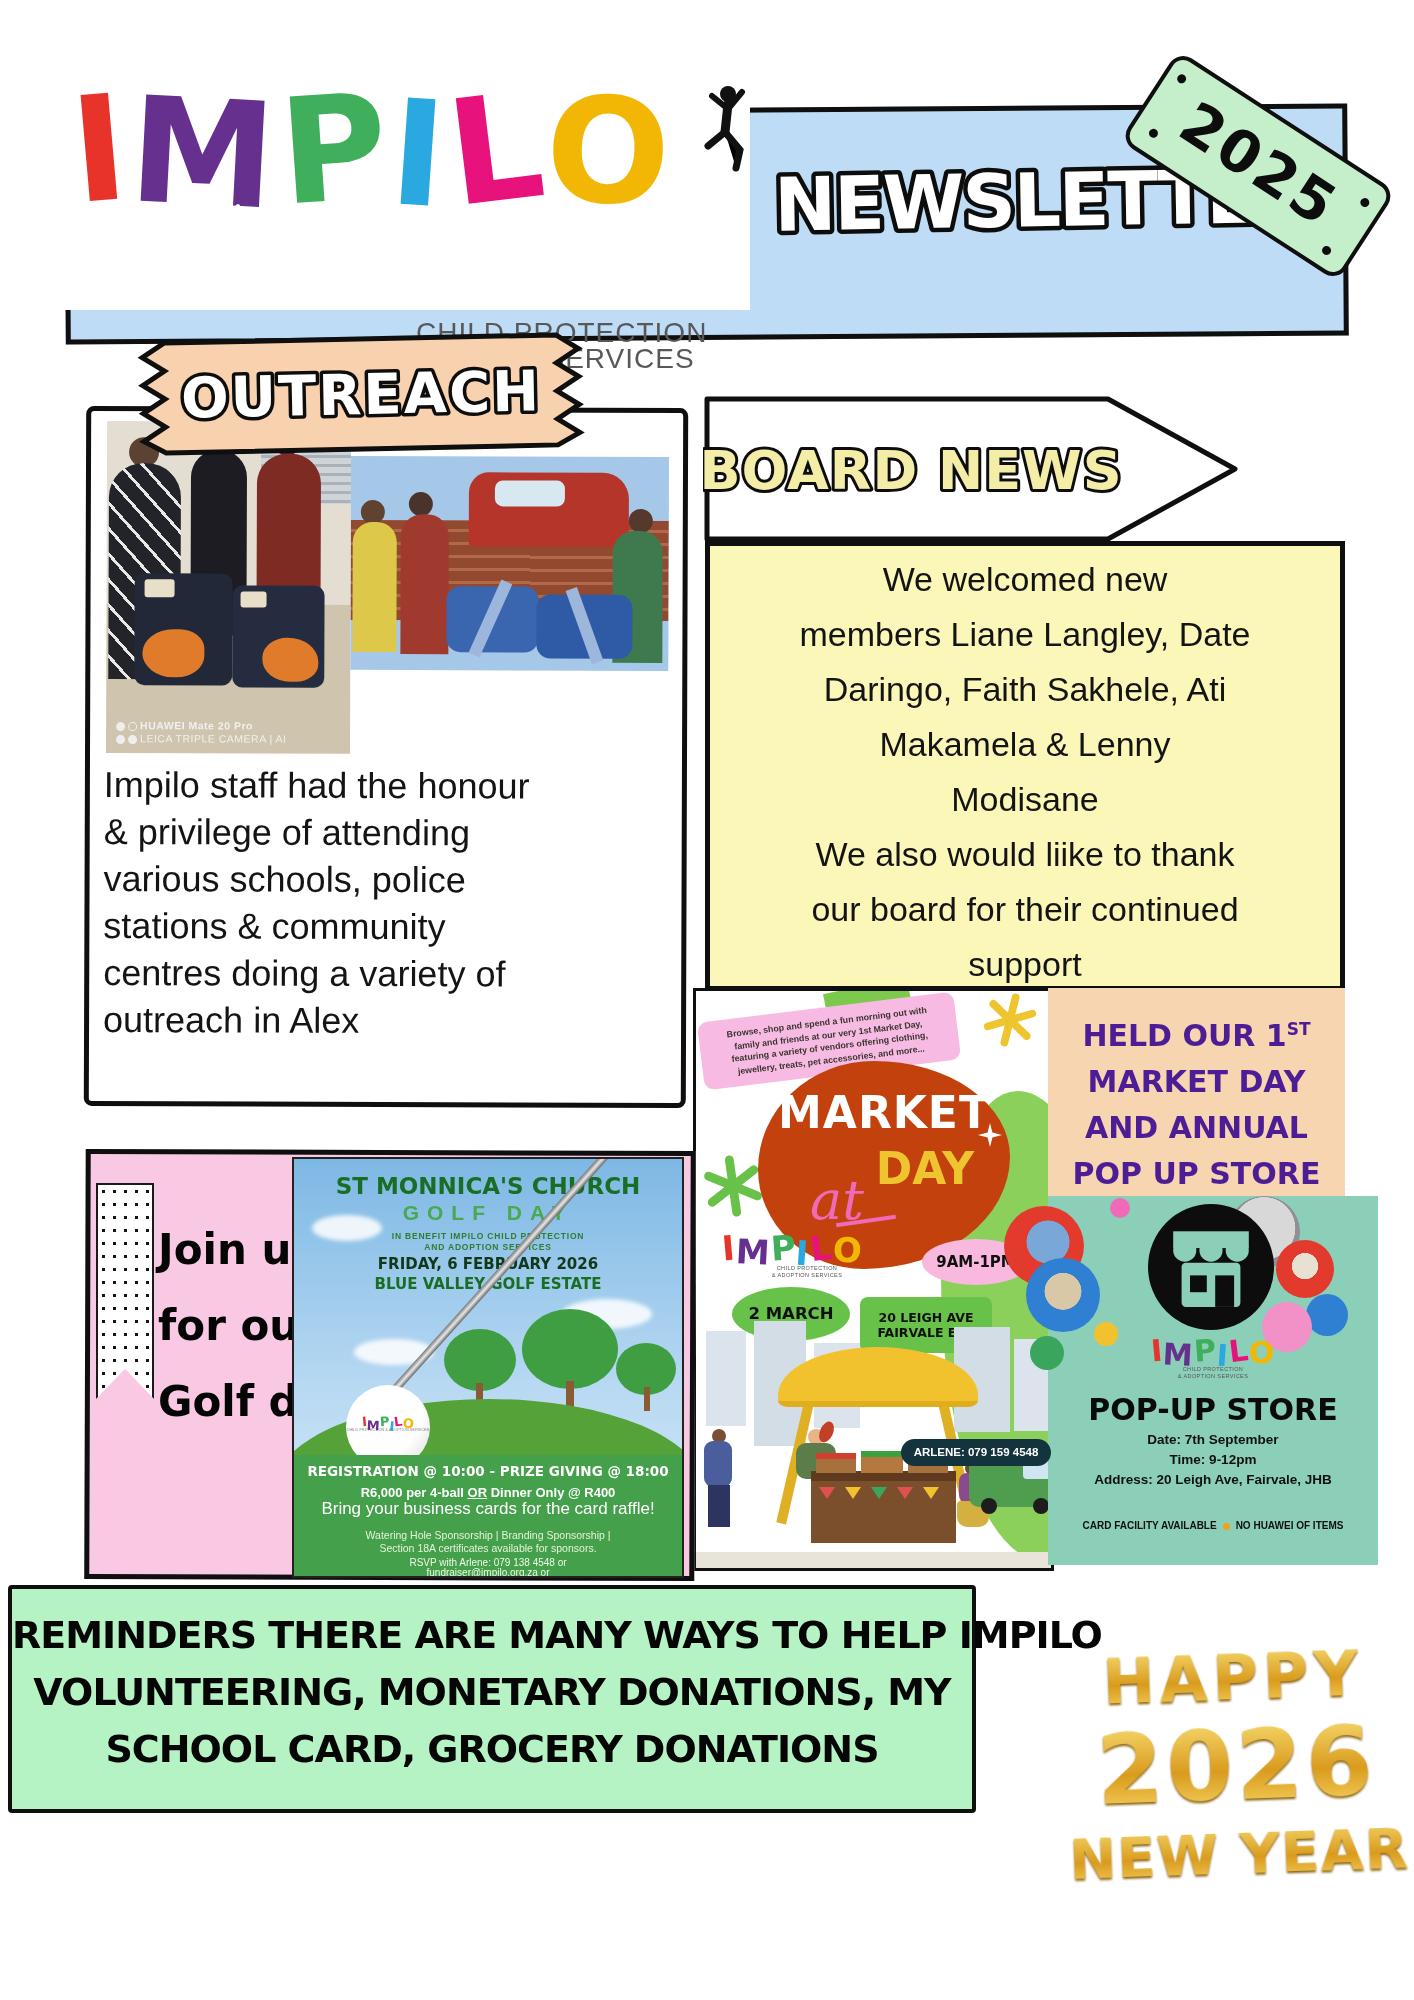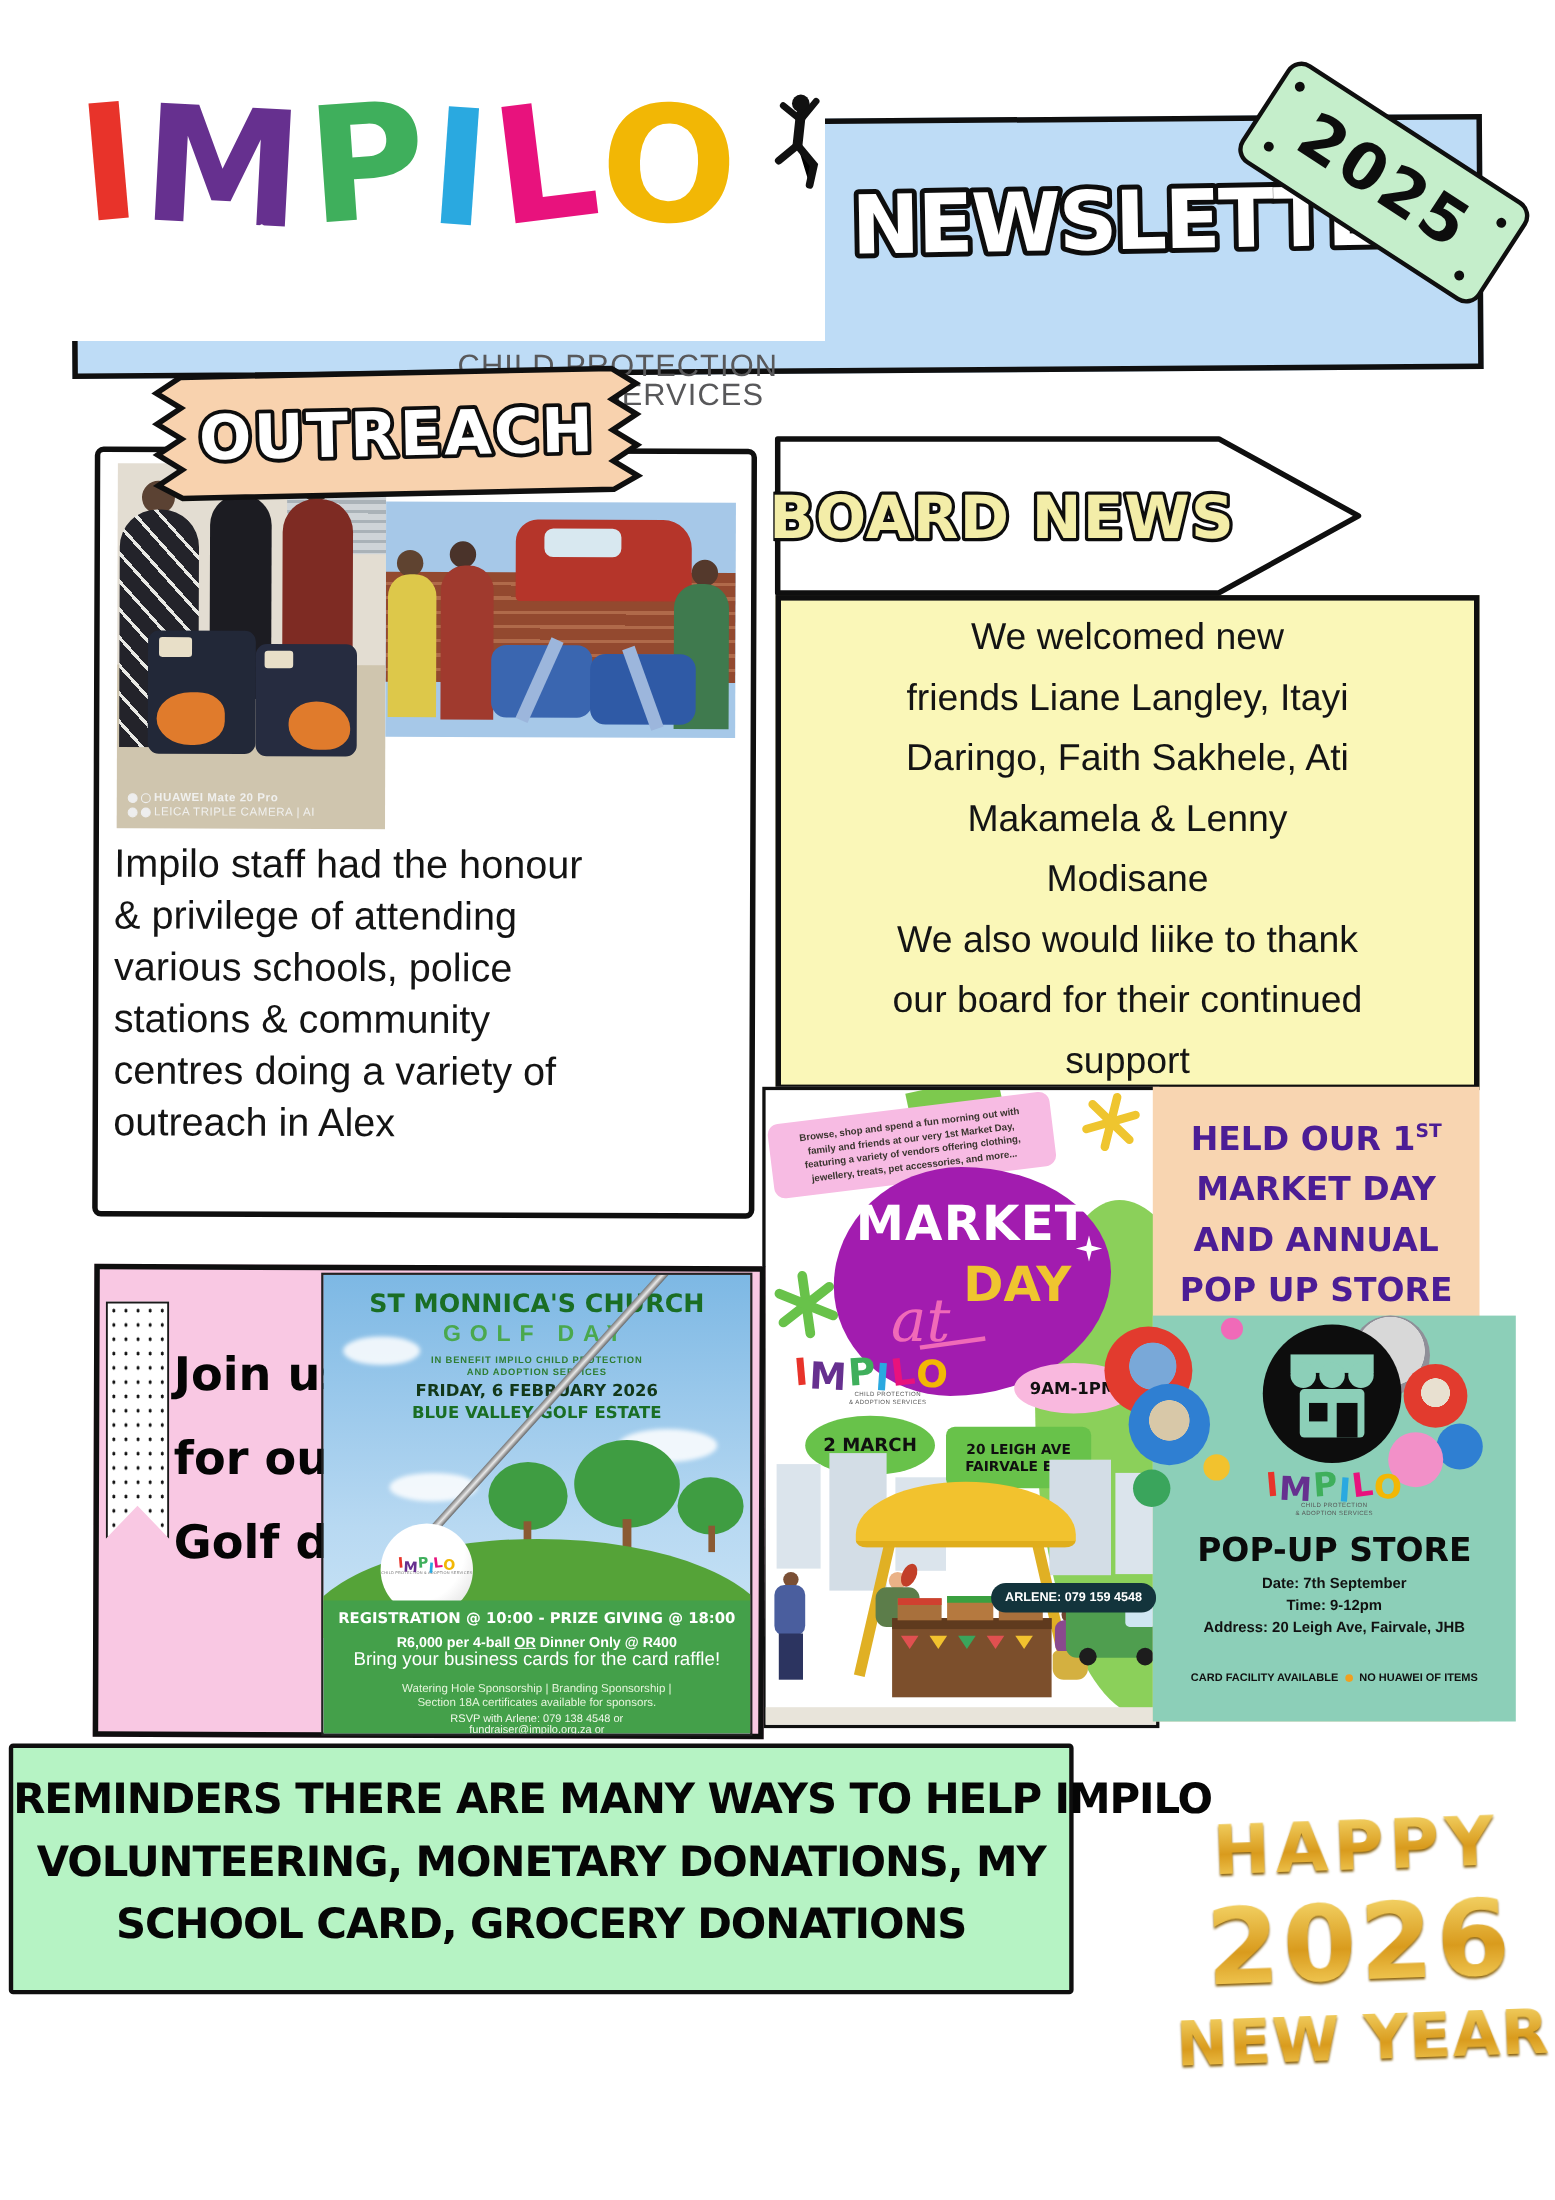--- a/index.html
+++ b/index.html
@@ -41,21 +41,21 @@
   .wmdot.f{background:#eee;}
 
   
   .yellow-box{left:705px;top:541px;width:630px;height:434px;background:#faf7b8;border:5px solid #0f0f0f;
               text-align:center;font-size:34px;line-height:55px;color:#141414;padding-top:6px;}
 
   
   .market{left:693px;top:988px;width:355px;height:577px;background:#fff;border:3px solid #101010;overflow:hidden;}
   .bubble{left:4px;top:16px;width:250px;padding:9px 4px;background:#f7bbe3;border-radius:10px;
           transform:rotate(-7deg);font-size:8.8px;line-height:12.5px;color:#3a352f;text-align:center;font-weight:bold;}
-  .navy-blob{left:62px;top:70px;width:252px;height:208px;background:#a21caf;
+  .navy-blob{left:62px;top:70px;width:252px;height:208px;background:#c2410c;
              border-radius:46% 54% 58% 42%/52% 46% 54% 48%;}
   .mk1{left:0;right:0;top:26px;text-align:center;font-size:44px;font-weight:900;color:#fff;
        font-family:"DejaVu Sans",sans-serif;letter-spacing:1px;}
   .mk2{right:36px;top:82px;font-size:44px;font-weight:900;color:#efc52f;font-family:"DejaVu Sans",sans-serif;}
   .at-word{left:114px;top:178px;font-family:"DejaVu Serif",serif;font-style:italic;font-size:54px;color:#f06ab8;}
   .at-line{left:140px;top:228px;width:60px;height:4px;background:#f06ab8;transform:rotate(-8deg);}
   .sparkle{clip-path:polygon(50% 0,60% 40%,100% 50%,60% 60%,50% 100%,40% 60%,0 50%,40% 40%);background:#fff;}
   .mini-logo{font-size:34px;letter-spacing:1px;}
   .mini-sub{font-size:5.5px;color:#555;letter-spacing:.4px;line-height:6.5px;text-align:center;}
   .badge{text-align:center;font-weight:800;color:#101010;font-family:"DejaVu Sans",sans-serif;}
@@ -209,21 +209,21 @@
     </div>
   </div>
 
   <svg class="a" style="left:135px;top:333px;transform:rotate(-1.2deg);" width="452" height="122" viewBox="0 0 452 122">
     <polygon points="30,6 422,6 444,20 422,34 444,48 422,62 444,76 422,90 444,104 422,116 30,116 8,104 30,90 8,76 30,62 8,48 30,34 8,20" fill="#f8d2ae" stroke="#0f0f0f" stroke-width="5"></polygon>
     <text x="226" y="81" text-anchor="middle" font-family="DejaVu Sans, sans-serif" font-size="56" font-weight="900" letter-spacing="2" fill="#ffffff" stroke="#0d0d0d" stroke-width="7" paint-order="stroke" stroke-linejoin="round">OUTREACH</text>
   </svg>
 
   <div class="a yellow-box">
     <div class="nw">We welcomed new</div>
-    <div class="nw">friends Liane Langley, Itayi</div>
+    <div class="nw">members Liane Langley, Date</div>
     <div class="nw">Daringo, Faith Sakhele, Ati</div>
     <div class="nw">Makamela &amp; Lenny</div>
     <div class="nw">Modisane</div>
     <div class="nw">We also would liike to thank</div>
     <div class="nw">our board for their continued</div>
     <div class="nw">support</div>
   </div>
 
   <svg class="a" style="left:703px;top:395px;" width="540" height="148" viewBox="0 0 540 148">
     <polygon points="4,4 405,4 532,74 405,144 4,144" fill="#ffffff" stroke="#0f0f0f" stroke-width="5" stroke-linejoin="round"></polygon>

